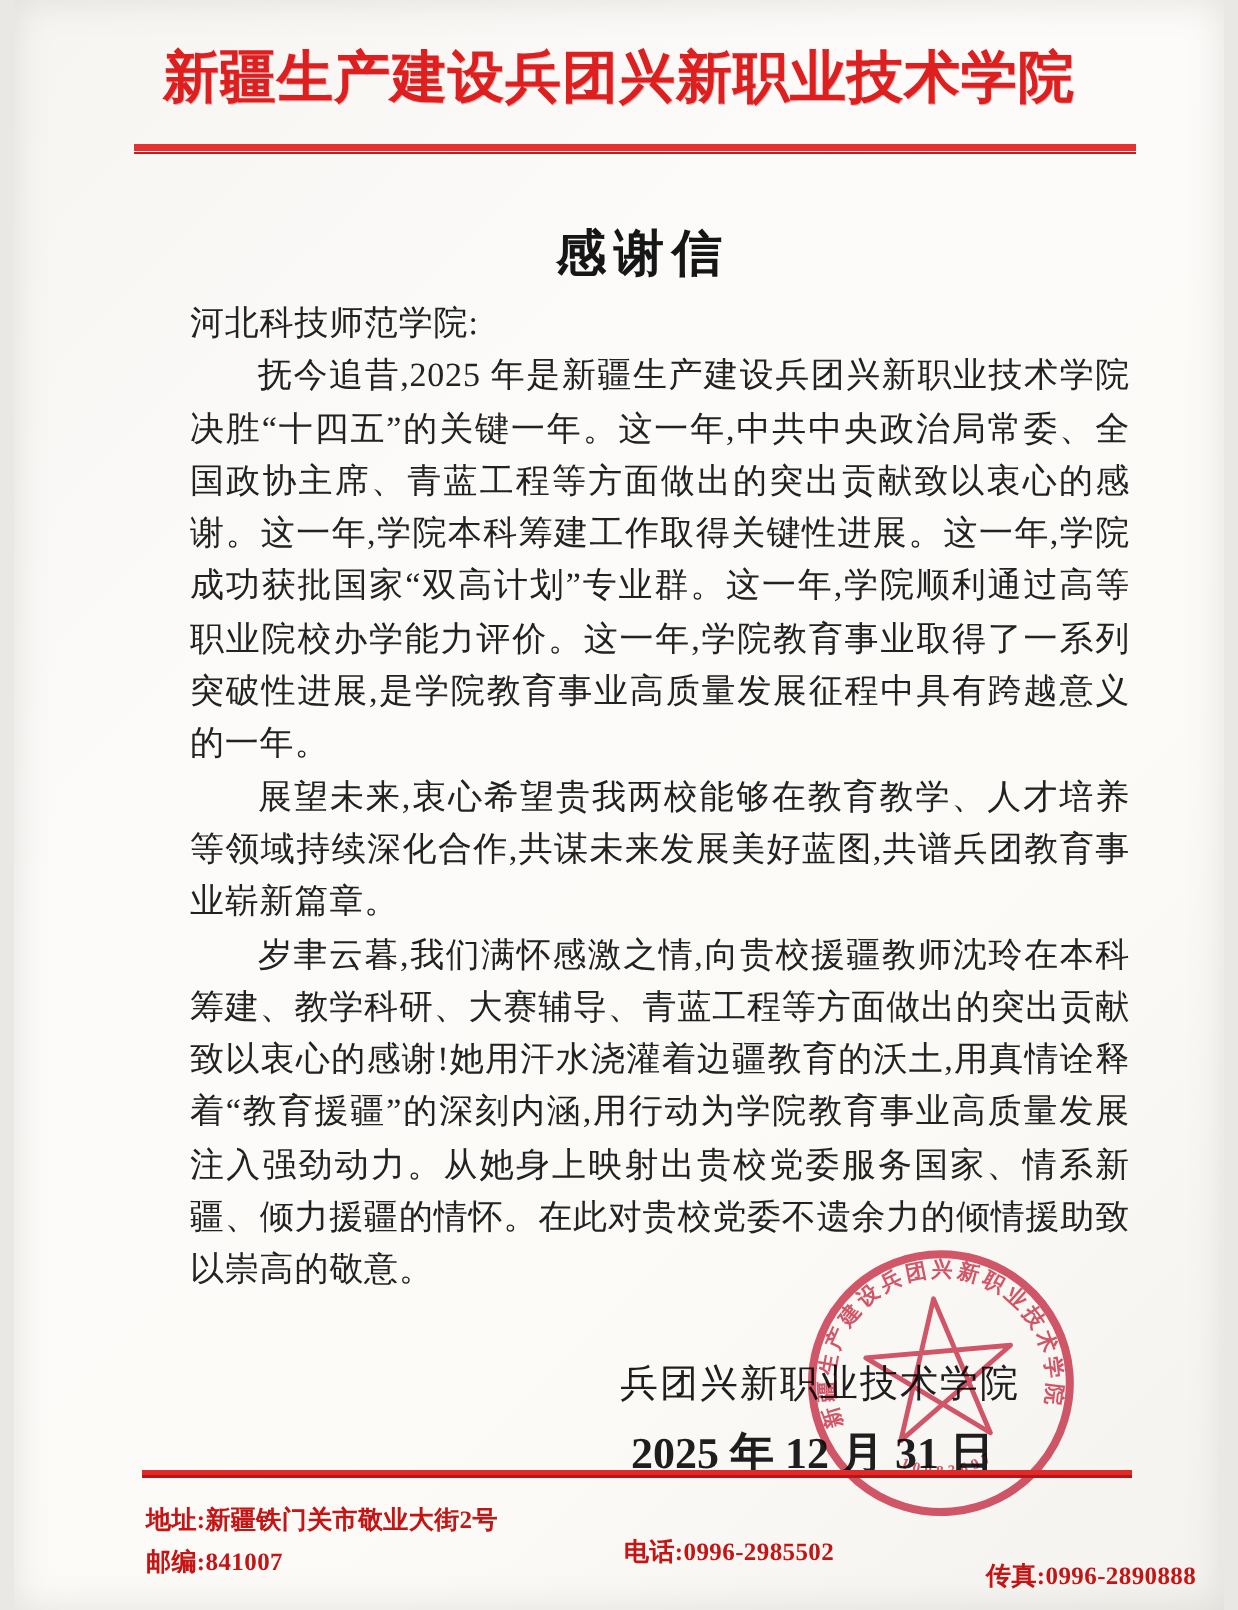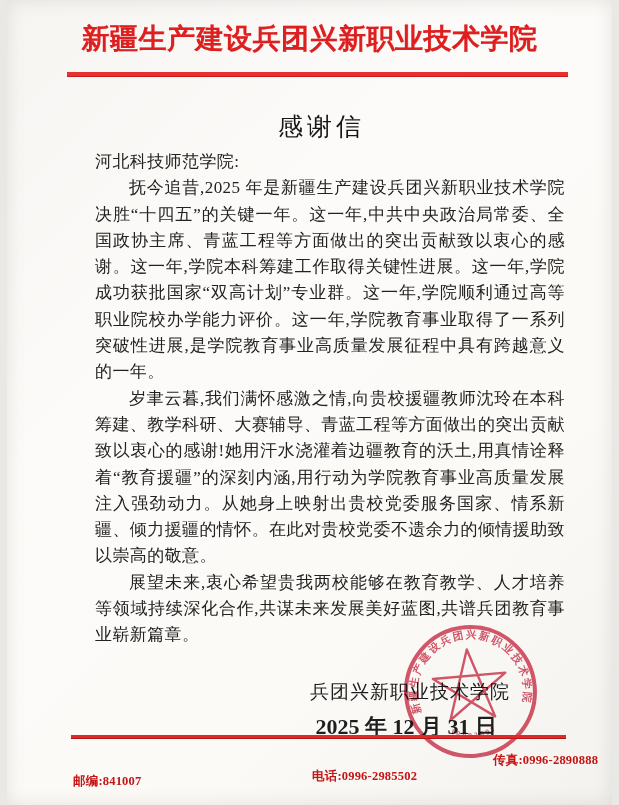--- a/index.html
+++ b/index.html
@@ -24,21 +24,21 @@
     text-shadow:.4px .4px 0 rgba(221,31,31,.35);
     white-space:nowrap;
   }
   .header-rule{
     position:absolute;top:72px;left:60px;width:501px;height:5px;
     background:linear-gradient(#e83030 0 70%,#fff 70% 80%,#c61c1c 80% 100%);
   }
   .letter-title{
     position:absolute;top:110px;left:0;right:0;
     text-align:center;
-    font-size:25px;font-weight:normal;letter-spacing:4px;
+    font-size:25px;font-weight:bold;letter-spacing:4px;
     color:#161616;
     padding-left:24px;
   }
   .letter-body{
     position:absolute;top:149px;left:88px;width:470px;
     font-size:17px;line-height:26.3px;
     color:#222;
     letter-spacing:.4px;
   }
   .letter-body p{
@@ -66,40 +66,40 @@
     background:linear-gradient(#e02a2a 0 65%,#b51616 65% 100%);
   }
   .footer-item{
     position:absolute;
     font-size:12.5px;font-weight:bold;
     color:#c41414;white-space:nowrap;
     letter-spacing:.2px;
   }
   .f-address{top:752px;left:66px;}
   .f-phone{top:752px;left:305px;margin-top:16px;}
-  .f-fax{top:752px;left:486px;}
+  .f-fax{top:780px;left:486px;}
   .f-postcode{top:773px;left:66px;text-align:right;}
   .f-website{top:815px;left:486px;}
 </style>
 </head>
 <body>
 
 <div class="page">
 
   <div class="header-title">新疆生产建设兵团兴新职业技术学院</div>
 
   <div class="header-rule"></div>
 
   <div class="letter-title">感谢信</div>
 
   <div class="letter-body">
     <p class="salutation">河北科技师范学院:</p>
     <p class="indented">抚今追昔,2025 年是新疆生产建设兵团兴新职业技术学院决胜“十四五”的关键一年。这一年,中共中央政治局常委、全国政协主席、青蓝工程等方面做出的突出贡献致以衷心的感谢。这一年,学院本科筹建工作取得关键性进展。这一年,学院成功获批国家“双高计划”专业群。这一年,学院顺利通过高等职业院校办学能力评价。这一年,学院教育事业取得了一系列突破性进展,是学院教育事业高质量发展征程中具有跨越意义的一年。</p>
+    <p class="indented">展望未来,衷心希望贵我两校能够在教育教学、人才培养等领域持续深化合作,共谋未来发展美好蓝图,共谱兵团教育事业崭新篇章。</p>
     <p class="indented">岁聿云暮,我们满怀感激之情,向贵校援疆教师沈玲在本科筹建、教学科研、大赛辅导、青蓝工程等方面做出的突出贡献致以衷心的感谢!她用汗水浇灌着边疆教育的沃土,用真情诠释着“教育援疆”的深刻内涵,用行动为学院教育事业高质量发展注入强劲动力。从她身上映射出贵校党委服务国家、情系新疆、倾力援疆的情怀。在此对贵校党委不遗余力的倾情援助致以崇高的敬意。</p>
-    <p class="indented">展望未来,衷心希望贵我两校能够在教育教学、人才培养等领域持续深化合作,共谋未来发展美好蓝图,共谱兵团教育事业崭新篇章。</p>
   </div>
 
   <div class="signature-block">
     <div class="signature-name">兵团兴新职业技术学院</div>
     <div class="signature-date">2025 年 12 月 31 日</div>
   </div>
 
   <svg class="seal" viewBox="0 0 145 145">
     <defs>
       <path id="ring-path" d="M 22.2 90.1 A 53 53 0 1 1 121.8 90.1" fill="none"></path>
@@ -110,18 +110,19 @@
     <text font-size="10.5" fill="#cf3a52" font-weight="bold" letter-spacing="2">
       <textPath href="#ring-path" startOffset="50%" text-anchor="middle">新疆生产建设兵团兴新职业技术学院</textPath>
     </text>
     <text font-size="7.5" fill="#cf3a52" font-weight="bold" letter-spacing="2.5">
       <textPath href="#serial-path" startOffset="50%" text-anchor="middle">10083697</textPath>
     </text>
   </svg>
 
   <div class="footer-rule"></div>
 
+  <div class="footer-item f-address">地址:新疆铁门关市敬业大街2号</div>
   <div class="footer-item f-phone">电话:0996-2985502</div>
   <div class="footer-item f-fax">传真:0996-2890888</div>
   <div class="footer-item f-postcode">邮编:841007</div>
   <div class="footer-item f-website">官网:www.btc.edu.cn</div>
 
 </div>
 
 </body></html>

